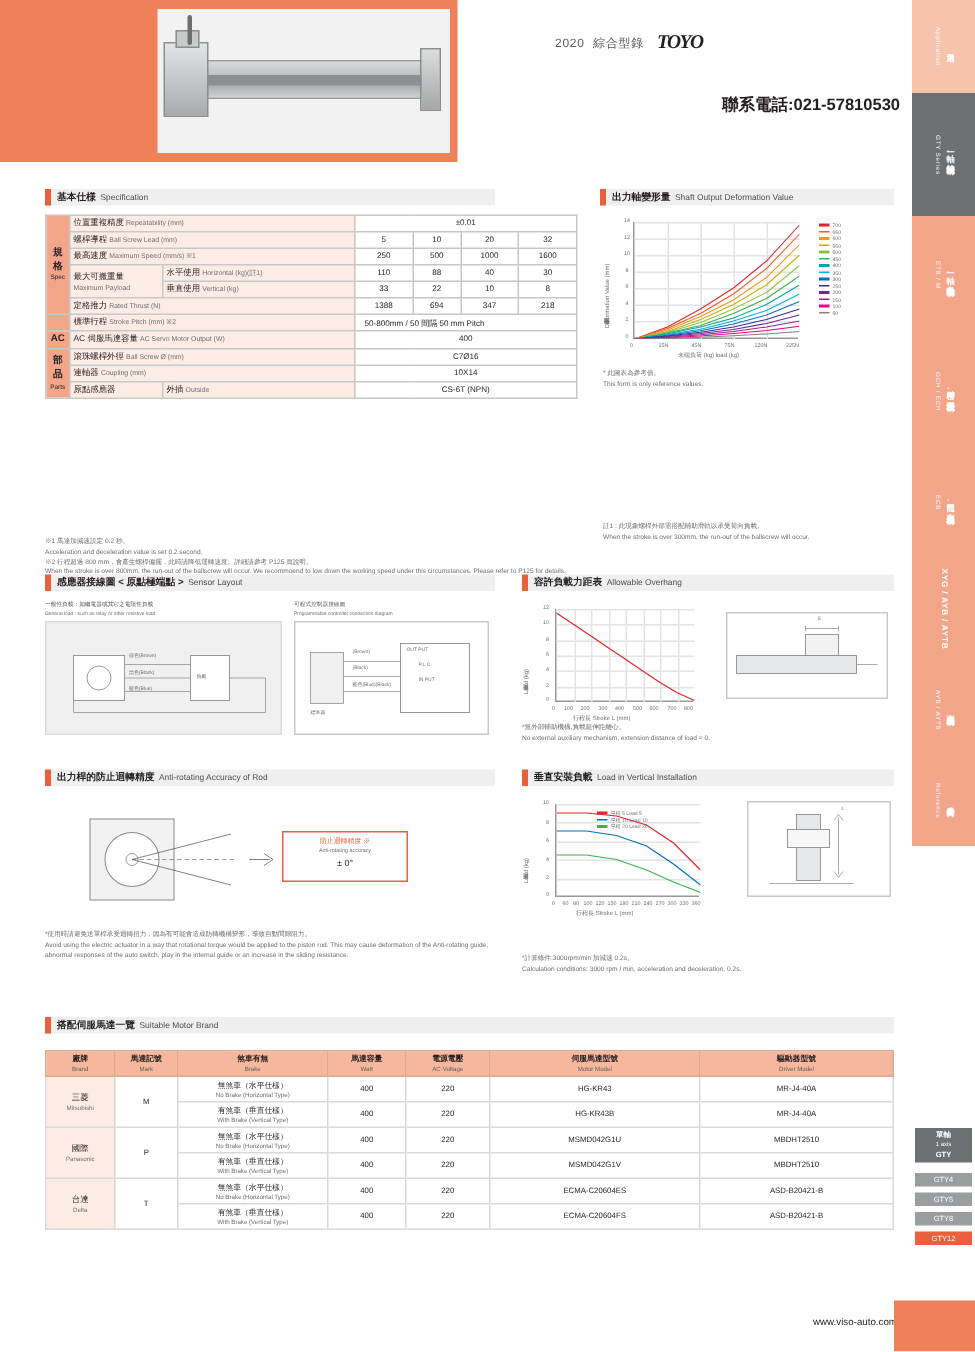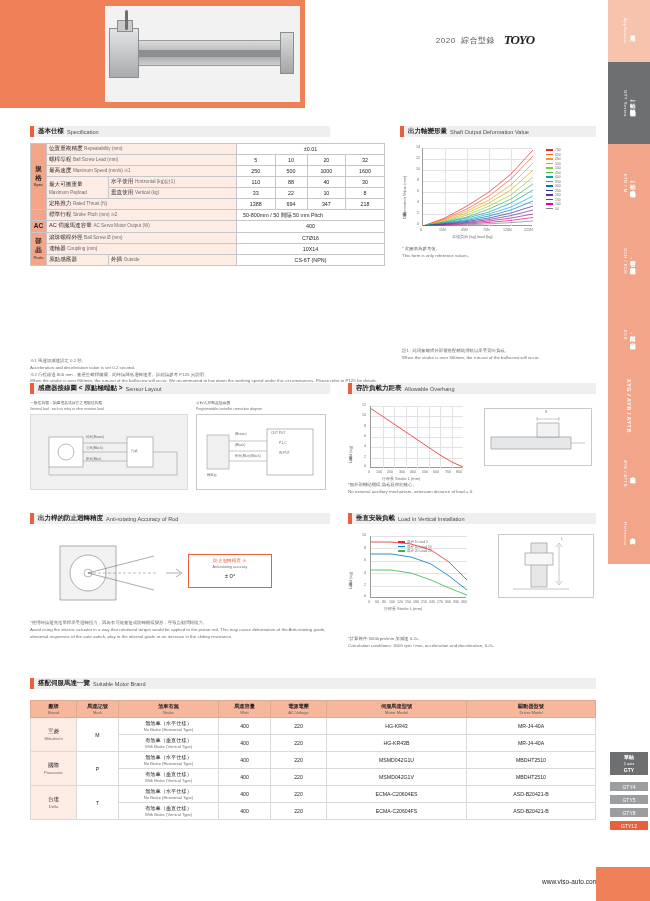--- a/index.html
+++ b/index.html
@@ -46,22 +46,22 @@
   .cable{
     position:absolute; left:20px; top:4px; width:3px; height:20px;
     background:#6d6e70; border-radius:2px;
   }
   .endcap{
     position:absolute; right:6px; top:26px; width:14px; height:42px;
     background:linear-gradient(#dcdddd,#a5a6a7); border:1px solid #8c8d8e;
   }
 
   .year-toyo{
-    position:absolute; left:370px; top:32px; width:230px;
-    text-align:center; font-size:8px; color:#58595b; letter-spacing:.5px;
+    position:absolute; left:370px; top:20px; width:230px;
+    text-align:left; font-size:8px; color:#58595b; letter-spacing:.5px;
   }
   .toyo-logo{
     display:inline-block; font-family:"Liberation Serif", serif;
     font-weight:bold; font-style:italic; font-size:13px; color:#231f20;
     letter-spacing:-1px; margin-left:6px; vertical-align:-1px;
   }
   .phone{
     position:absolute; left:330px; top:62px; width:270px;
     text-align:right; font-size:11px; color:#231f20; font-weight:bold;
   }
@@ -171,20 +171,21 @@
     <div class="blk2"></div>
     <div class="cable"></div>
     <div class="endcap"></div>
   </div>
 
   <div class="year-toyo">
     <span>2020</span>
     &nbsp;<span>綜合型錄</span>
     <span class="toyo-logo">TOYO</span>
   </div>
+  <div class="phone">聯系電話:021-57810530</div>
 
   <div class="tabcol">
     <div class="tab" style="height:62px;background:#f6c3ad;">
       <span><b>選用</b><br>
       <span class="en">Application</span></span>
     </div>
     <div class="tab" style="height:82px;background:#6e6f71;">
       <span><b>一軸、雙軸機構</b><br>
       <span class="en">GTY Series</span></span>
     </div>

